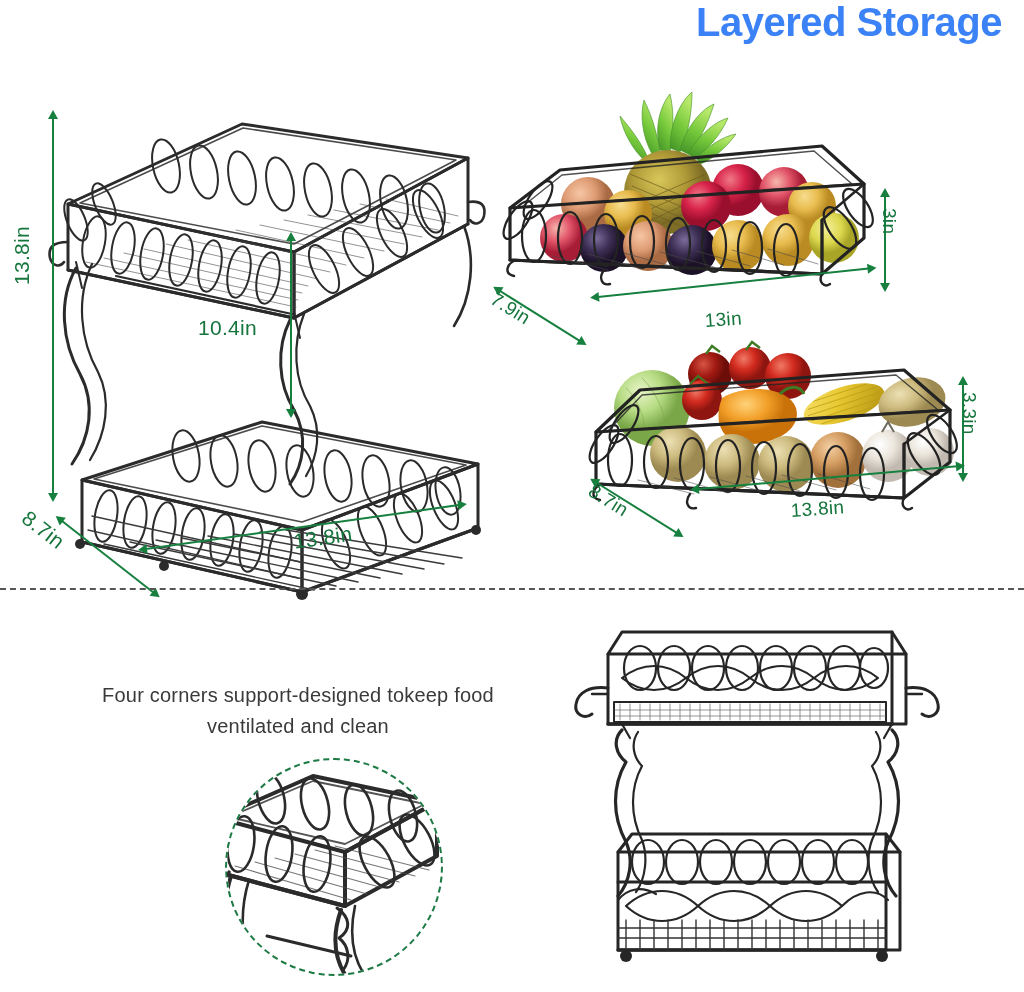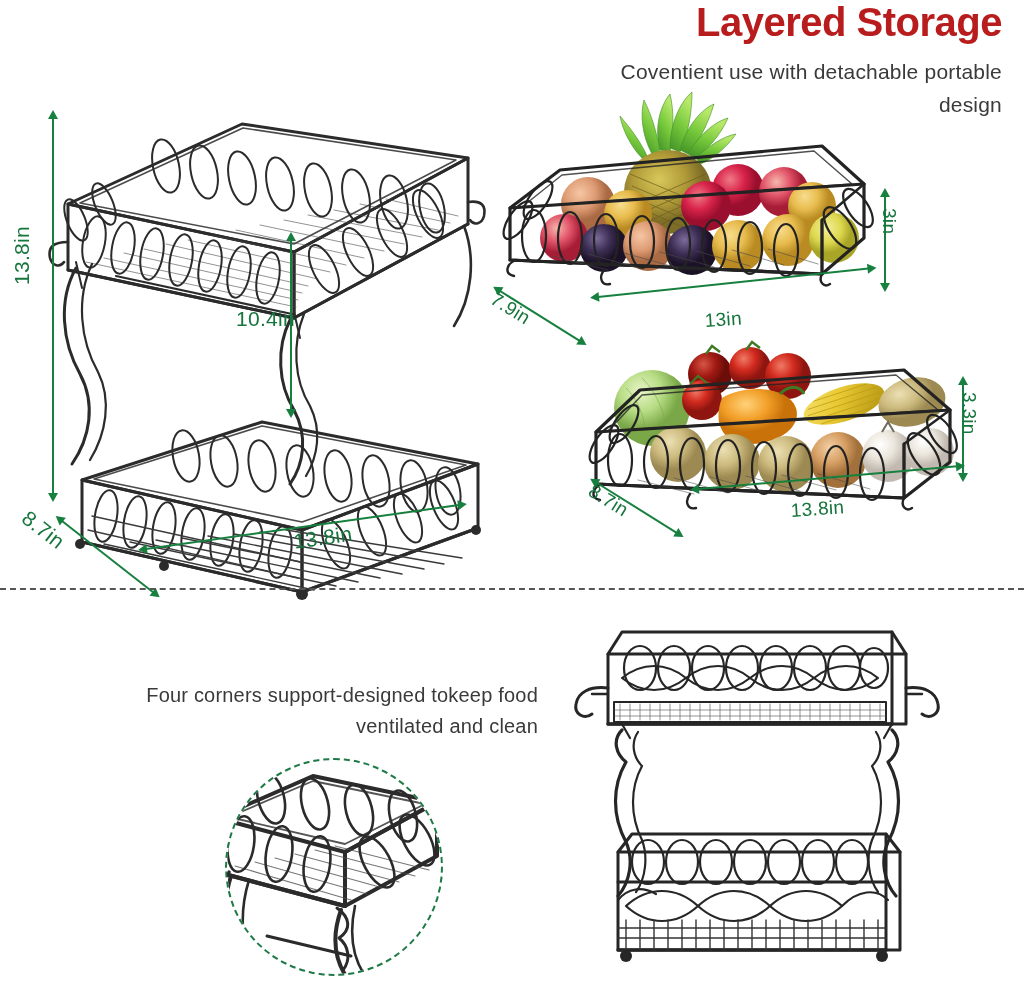--- a/index.html
+++ b/index.html
@@ -10,39 +10,39 @@
     font-family: "Liberation Sans", sans-serif;
     overflow: hidden;
   }
   #page { position: relative; width: 1024px; height: 992px; background:#fff; }
 
   
   .headline {
     position: absolute;
     font-family: "Liberation Sans", sans-serif;
     font-weight: bold;
-    color: #b91c1c;
+    color: #3b82f6;
     letter-spacing: -0.5px;
     white-space: nowrap;
     line-height: 1;
   }
   .subline {
     position: absolute;
     font-family: "Liberation Sans", sans-serif;
     font-weight: 300;
     color: #3a3a3a;
     line-height: 1.55;
     letter-spacing: 0.2px;
   }
 
   #h-layered { right: 22px; top: 2px; font-size: 40px; }
   #s-layered { right: 22px; top: 56px; font-size: 21px; width: 430px; text-align: right; }
 
   #h-solid   { left: 58px; top: 626px; font-size: 38px; }
-  #s-solid   { left: 58px; top: 680px; font-size: 20px; width: 480px; text-align: right; }
+  #s-solid   { left: 58px; top: 680px; font-size: 20px; width: 480px; text-align: center; }
 
   
   #divider {
     position: absolute; left: 0; top: 588px; width: 1024px; height: 0;
     border-top: 2px dashed #555555;
   }
 
   
   .dim {
     position: absolute;
@@ -242,21 +242,21 @@
   <div class="arrow v" style="left:52px; top:118px; height:376px;">
     <span class="head up"></span>
     <span class="head down"></span>
   </div>
   <div class="dim" style="left:10px; top:285px; transform:rotate(-90deg); transform-origin:left top;">13.8in</div>
 
   <div class="arrow v" style="left:290px; top:240px; height:170px;">
     <span class="head up"></span>
     <span class="head down"></span>
   </div>
-  <div class="dim" style="left:198px; top:307px;margin-left:38px;">10.4in</div>
+  <div class="dim" style="left:198px; top:316px;">10.4in</div>
 
   <div class="arrow h" style="left:62px; top:520px; width:116px; transform:rotate(38deg); transform-origin:left center;">
     <span class="head left"></span>
     <span class="head right"></span>
   </div>
   <div class="dim" style="left:32px; top:506px; transform:rotate(38deg); transform-origin:left top;">8.7in</div>
 
   <div class="arrow h" style="left:146px; top:548px; width:316px; transform:rotate(-8deg); transform-origin:left center;">
     <span class="head left"></span>
     <span class="head right"></span>
@@ -545,21 +545,20 @@
   </div>
   <div class="dim small" style="left:596px; top:480px; transform:rotate(32deg); transform-origin:left top;">8.7in</div>
 
   <div class="arrow h" style="left:698px; top:488px; width:260px; transform:rotate(-5deg); transform-origin:left center;">
     <span class="head left"></span>
     <span class="head right"></span>
   </div>
   <div class="dim small" style="left:790px; top:500px; transform:rotate(-4deg); transform-origin:left top;">13.8in</div>
 
   <div class="headline" id="h-layered">Layered Storage</div>
-  <div class="subline" id="s-layered">Coventient use with detachable portable design</div>
 
   <div id="divider"></div>
 
   <div class="subline" id="s-solid">Four corners support-designed tokeep food ventilated and clean</div>
 
   <div id="detail-circle">
     <svg viewBox="0 0 218 218" xmlns="http://www.w3.org/2000/svg">
       <g fill="none" stroke="#2b2b2b" stroke-width="3" stroke-linecap="round" stroke-linejoin="round">
 
         <path d="M-10,58 L86,16 L210,42 L118,92 Z" stroke-width="4"></path>

